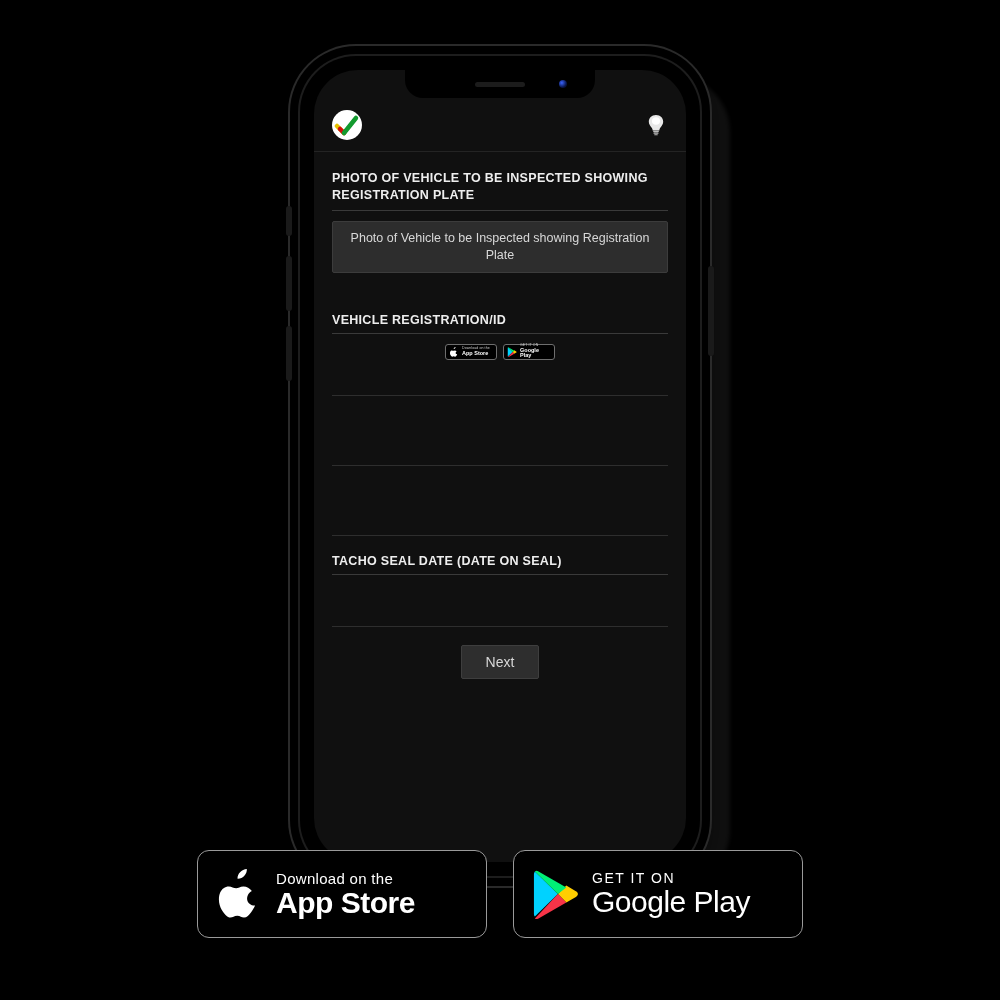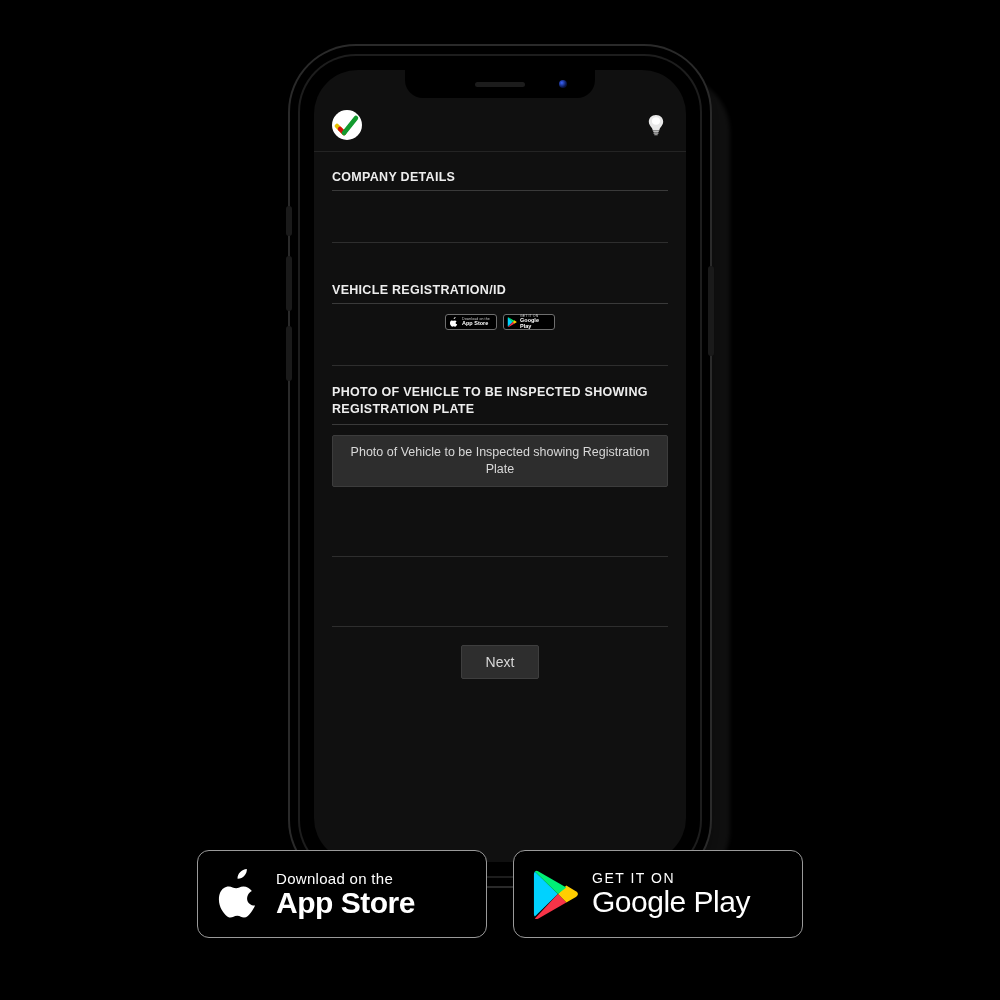--- a/index.html
+++ b/index.html
@@ -253,23 +253,24 @@
               <ellipse cx="10" cy="7.5" rx="4.5" ry="4.2" fill="#fff"></ellipse>
               <rect x="6.8" y="18.4" width="6.4" height="1.6" rx=".8" fill="#bdbdbd"></rect>
               <rect x="7.2" y="20.4" width="5.6" height="1.4" rx=".7" fill="#bdbdbd"></rect>
               <rect x="8" y="22.2" width="4" height="1.3" rx=".65" fill="#bdbdbd"></rect>
             </svg>
           </div>
         </div>
 
         <div class="app-body">
 
+
           <div class="section">
-            <div class="section-label">COMPANY DETAILS</div>
-            <div class="field-line"></div>
+            <div class="section-label" style="line-height:1.35">PHOTO OF VEHICLE TO BE INSPECTED SHOWING REGISTRATION PLATE</div>
+            <div class="photo-btn">Photo of Vehicle to be Inspected showing Registration Plate</div>
           </div>
 
           <div class="section" style="padding-top:40px">
             <div class="section-label">VEHICLE REGISTRATION/ID</div>
             <div class="mini-badges">
               <div class="mini-badge">
                 <svg class="mini-icon" viewBox="0 0 24 28">
                   <path class="apple-svg" d="M16.4 0c.1 1.4-.5 2.8-1.4 3.8-.9 1-2.4 1.8-3.8 1.7-.2-1.4.5-2.8 1.4-3.7C13.5.8 15 .1 16.4 0zM21 20.5c-.6 1.3-1.2 2.5-2.2 3.7-1.2 1.5-2.4 3-4 3-1.5 0-2-1-3.8-1s-2.4 1-3.9 1c-1.6 0-2.8-1.6-4-3.1C.8 21 .1 16.4 1.4 13.3c.9-2.1 2.8-3.5 4.9-3.5 1.6 0 2.7 1 4.1 1 1.3 0 2.1-1 4.1-1 1.8 0 3.6 1 4.7 2.5-4.1 2.3-3.4 8.1 1.8 8.2z"></path>
                 </svg>
                 <div class="mini-text">
@@ -287,32 +288,31 @@
                 <div class="mini-text">
                   <span class="mini-top">GET IT ON</span>
                   <span class="mini-bot">Google Play</span>
                 </div>
               </div>
             </div>
             <div class="field-line" style="margin-top:6px"></div>
           </div>
 
           <div class="section">
-            <div class="section-label" style="line-height:1.35">PHOTO OF VEHICLE TO BE INSPECTED SHOWING REGISTRATION PLATE</div>
-            <div class="photo-btn">Photo of Vehicle to be Inspected showing Registration Plate</div>
+            <div class="field-line"></div>
           </div>
 
           <div class="section">
             <div class="field-line"></div>
           </div>
 
           <div class="section">
+            <div class="section-label">TACHO SEAL DATE (DATE ON SEAL)</div>
             <div class="field-line"></div>
           </div>
-
 
           <div class="app-footer">
             <div class="next-btn">Next</div>
           </div>
         </div>
       </div>
     </div>
   </div>
 </div>
 

